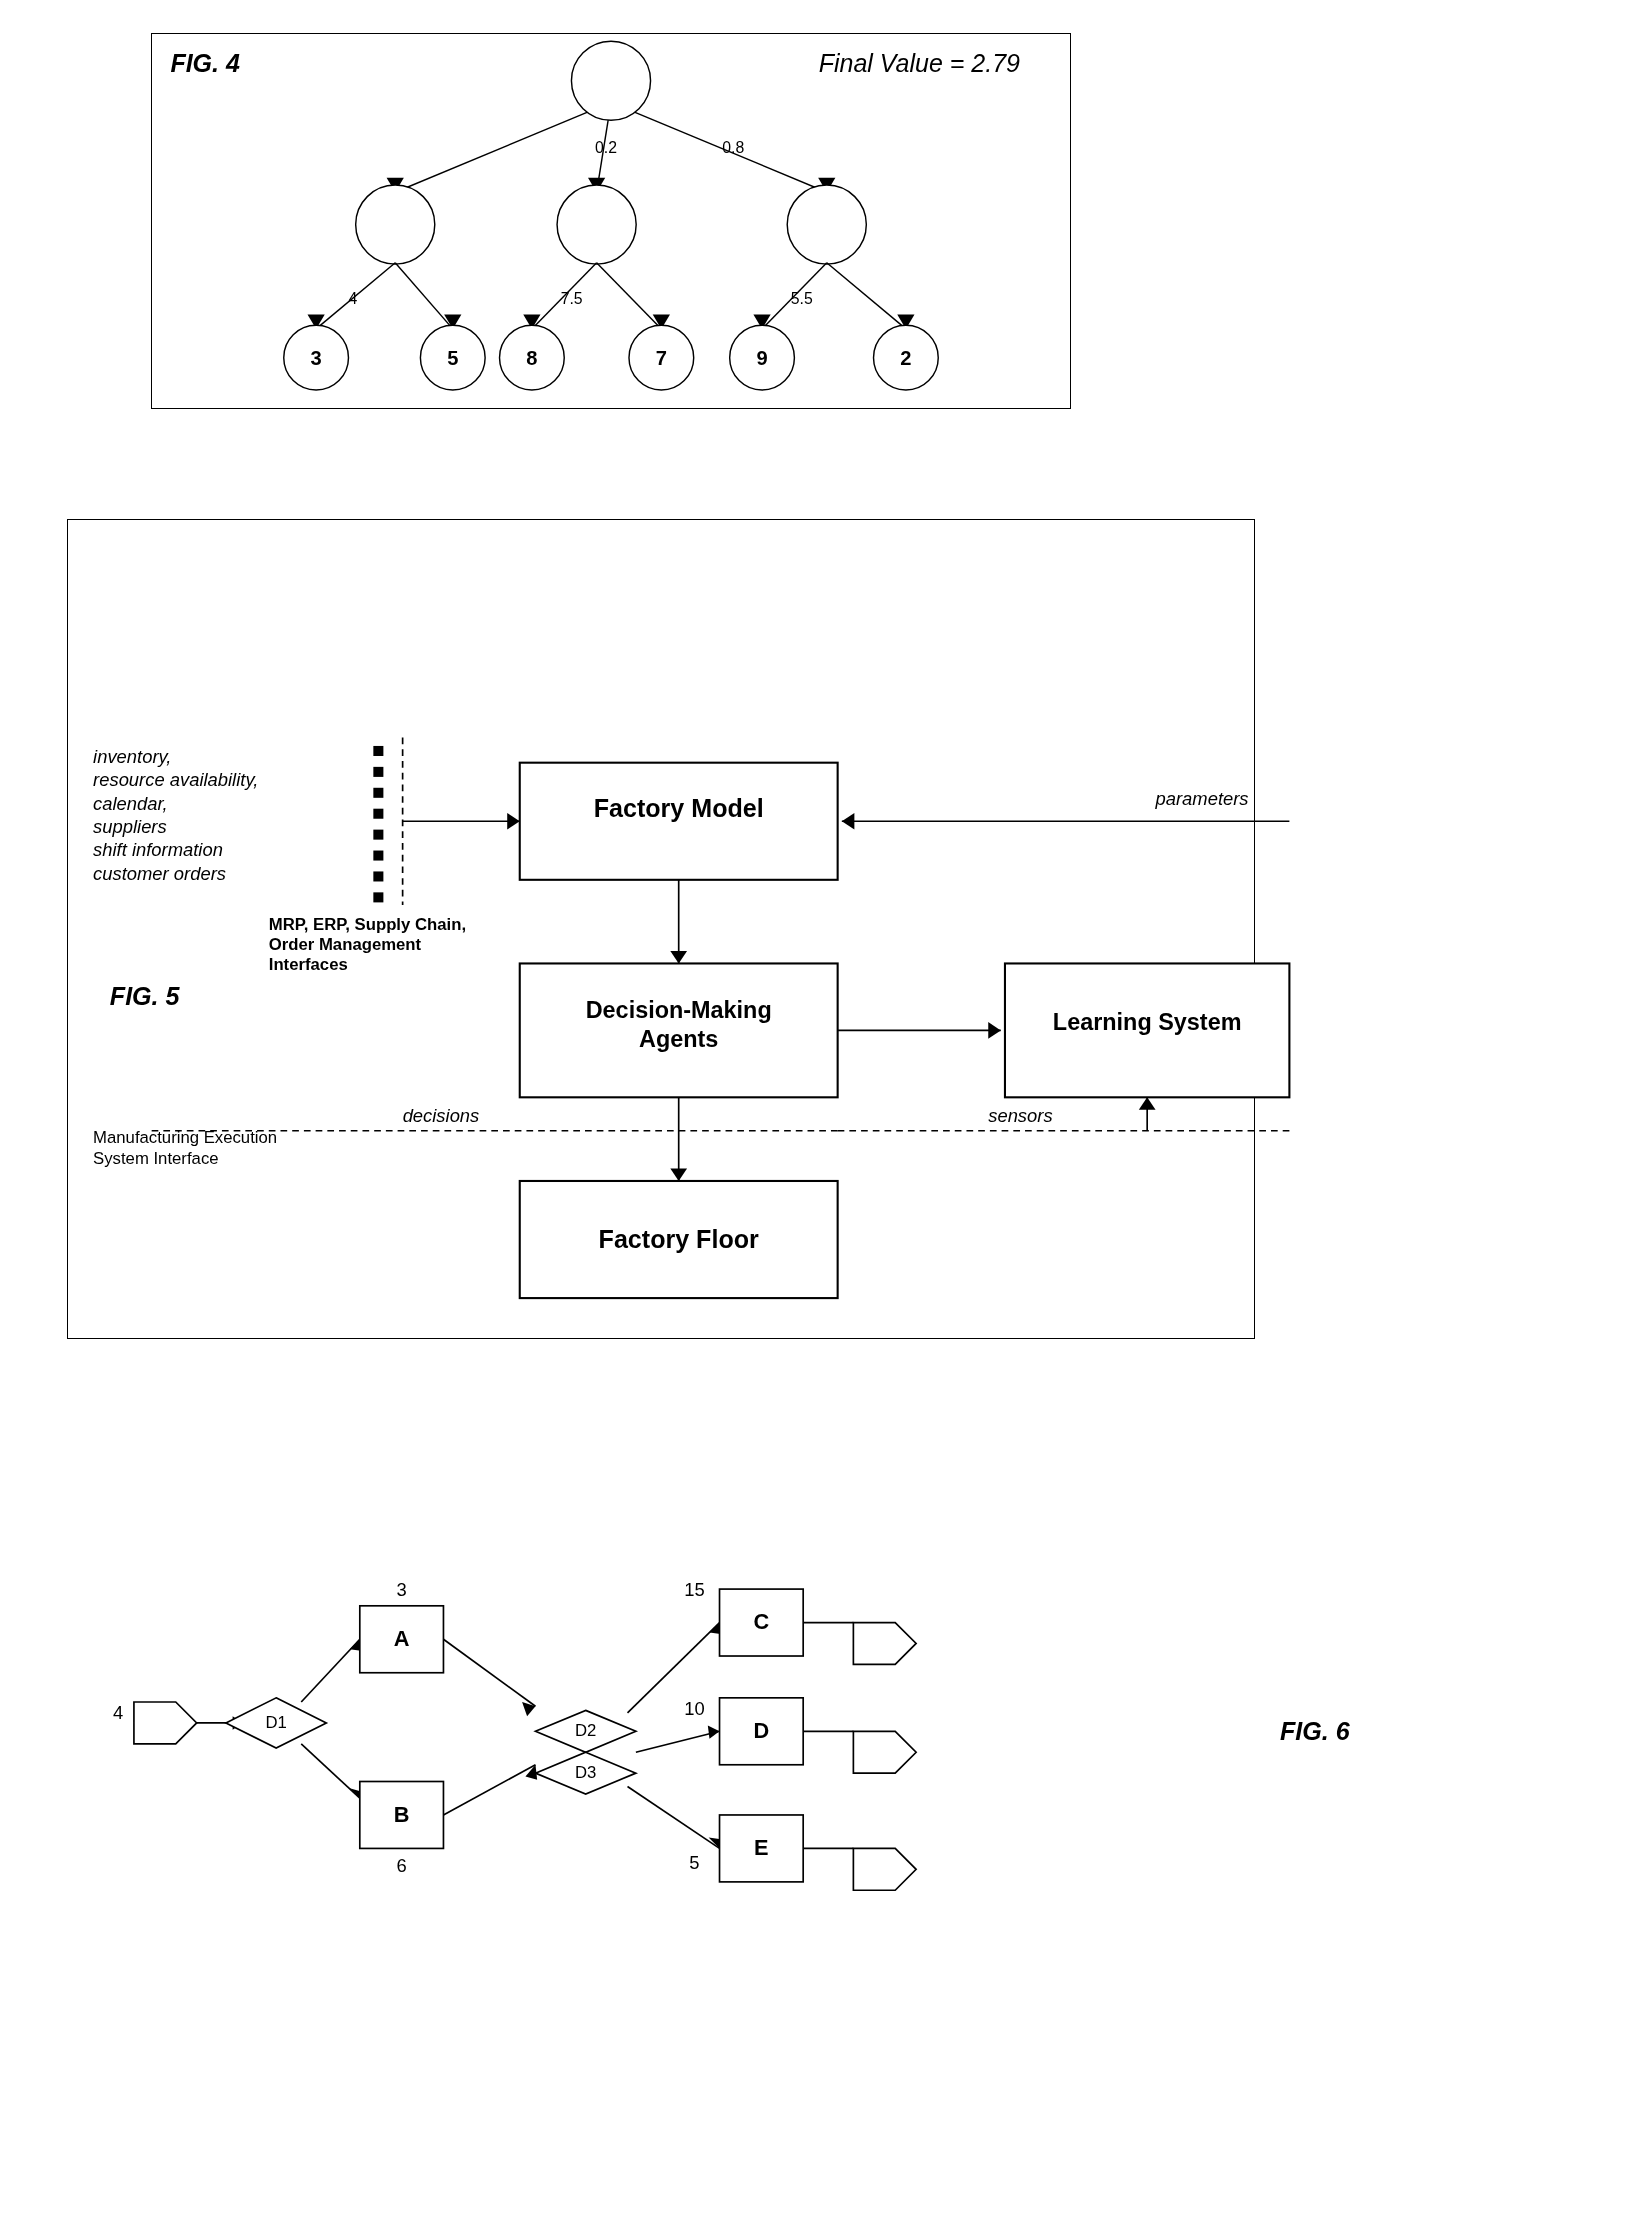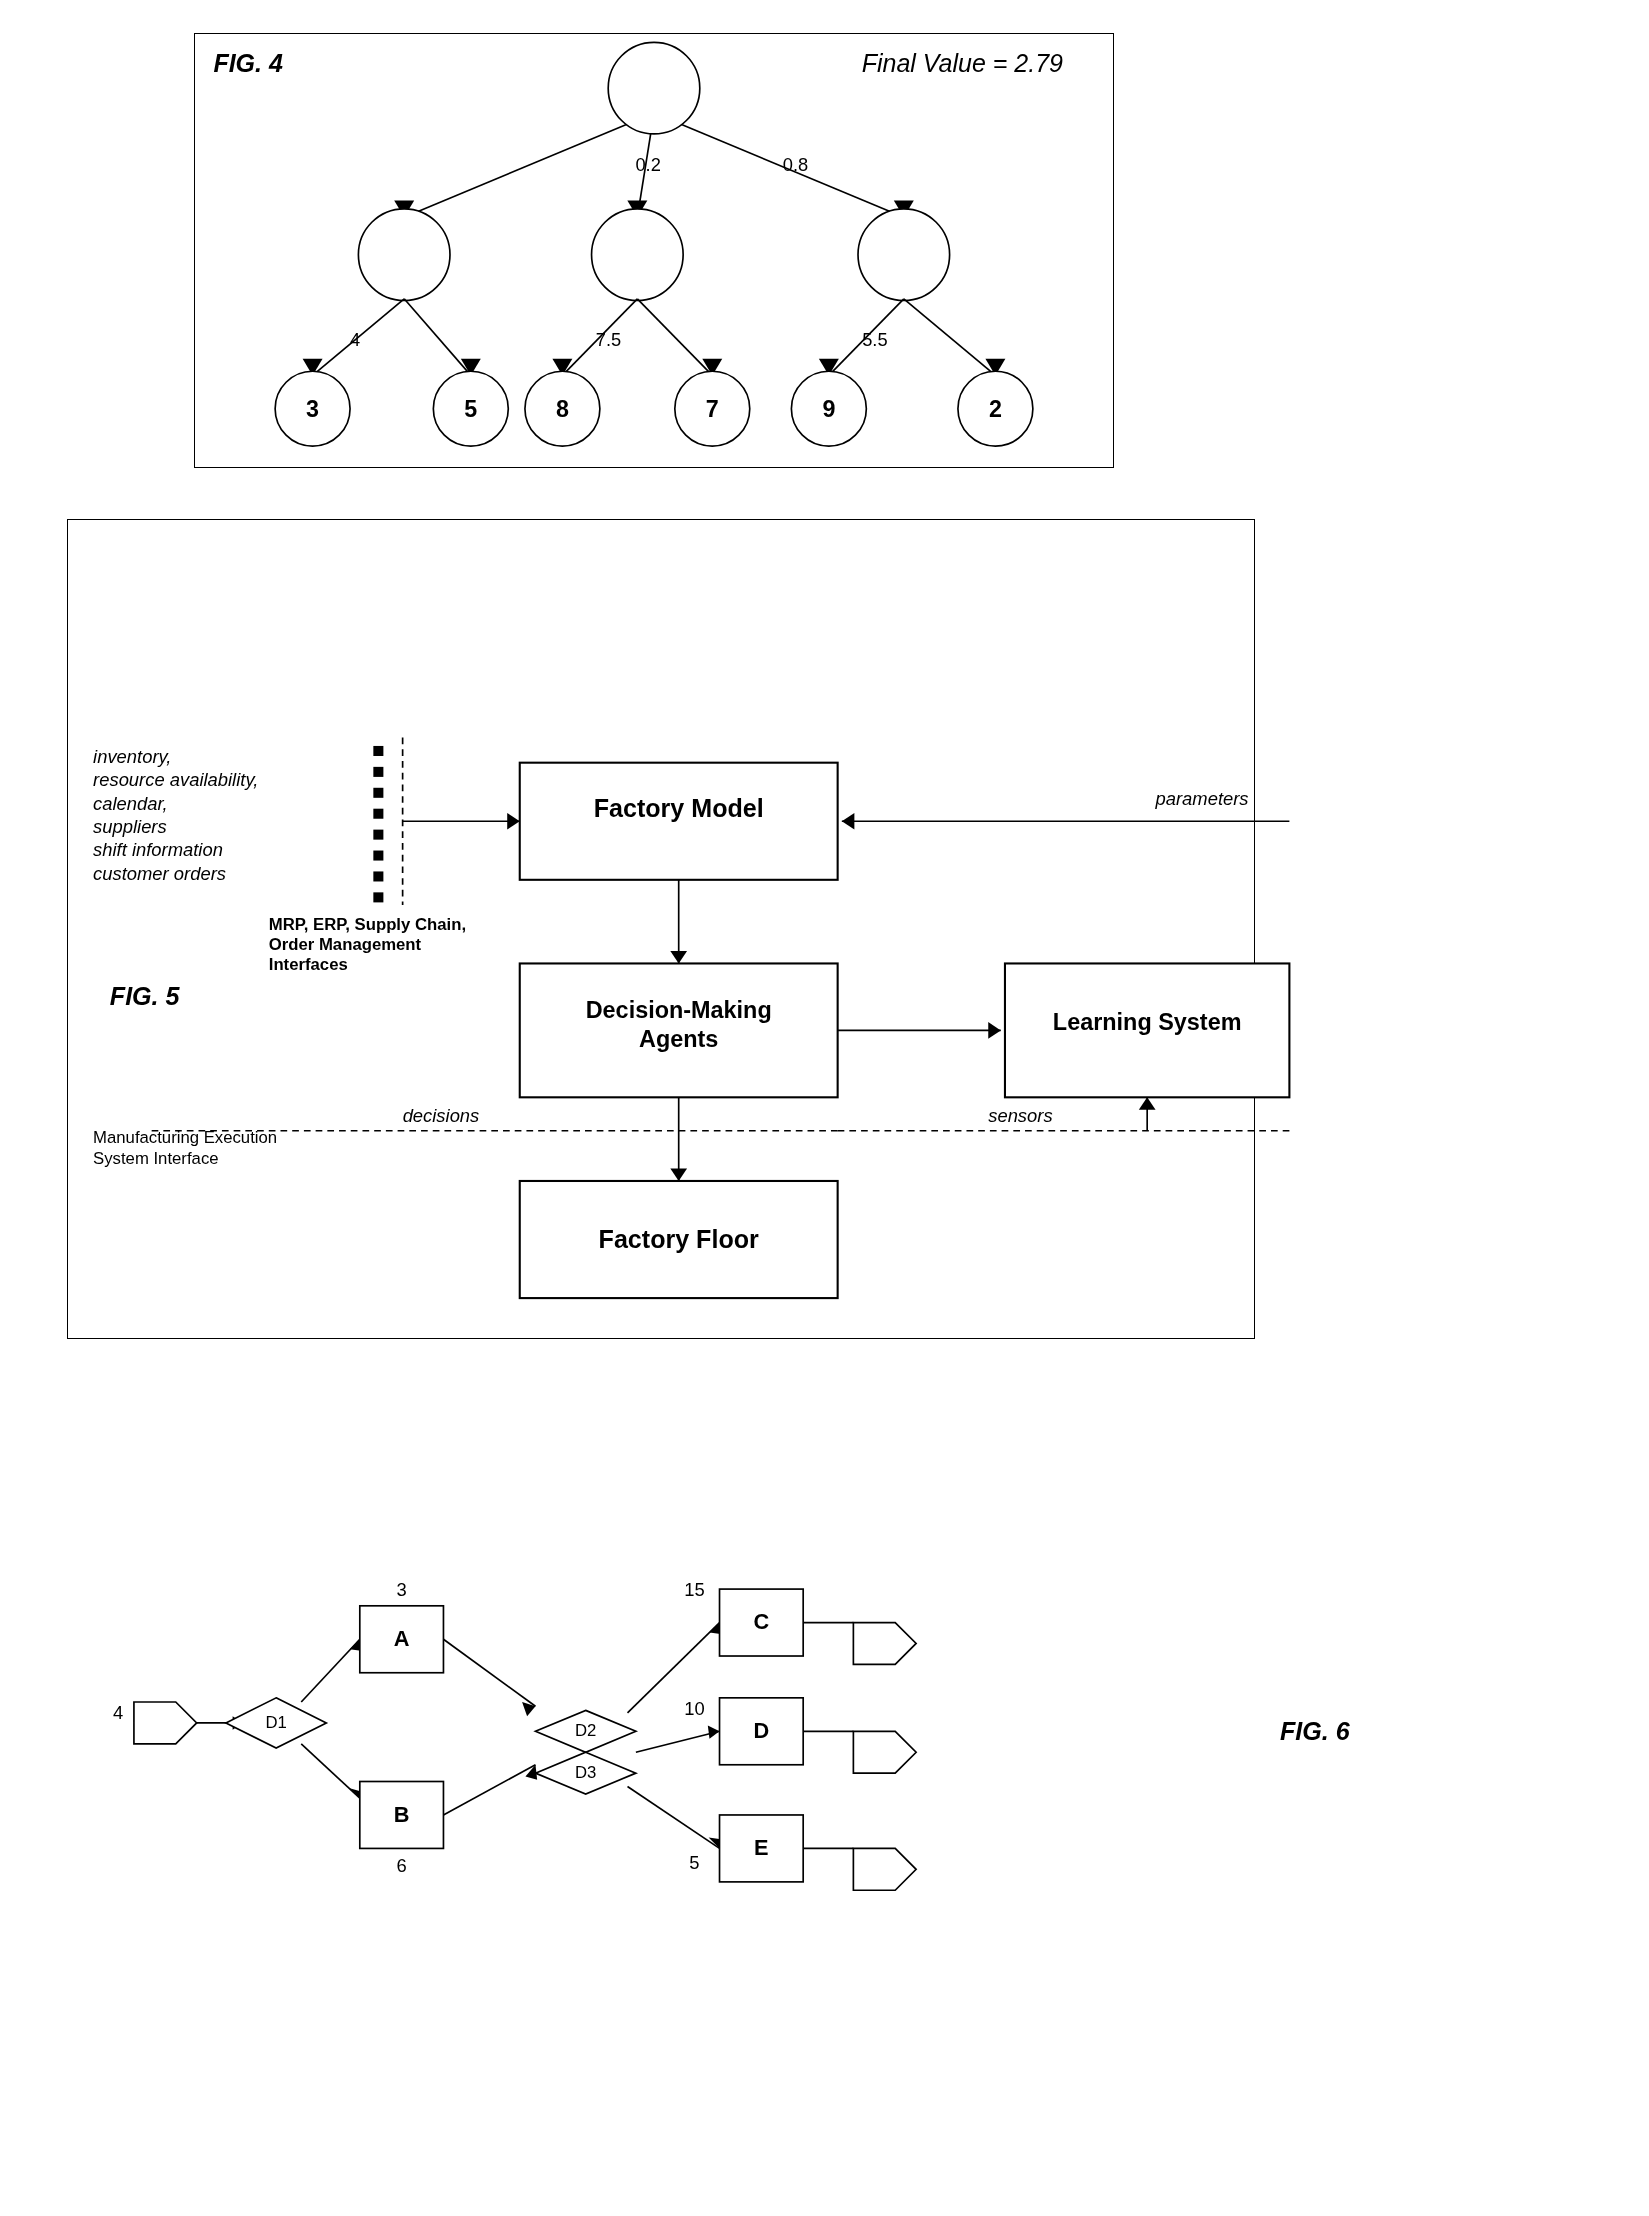--- a/index.html
+++ b/index.html
@@ -11,24 +11,23 @@
       position: relative;
       overflow-x: hidden;
     }
 
     
     .fig4-container {
       position: absolute;
       top: 33px;
       left: 151px;
       width: 920px;
-      height: 435px;
+      height: 376px;
       border: 1.7px solid #000;
       background: #fff;
-      margin-left: 43px;
     }
     .fig4-label {
       position: absolute;
       top: 15px;
       left: 18.4px;
       font-size: 25px;
       font-weight: bold;
       font-style: italic;
     }
     .fig4-final-value {

